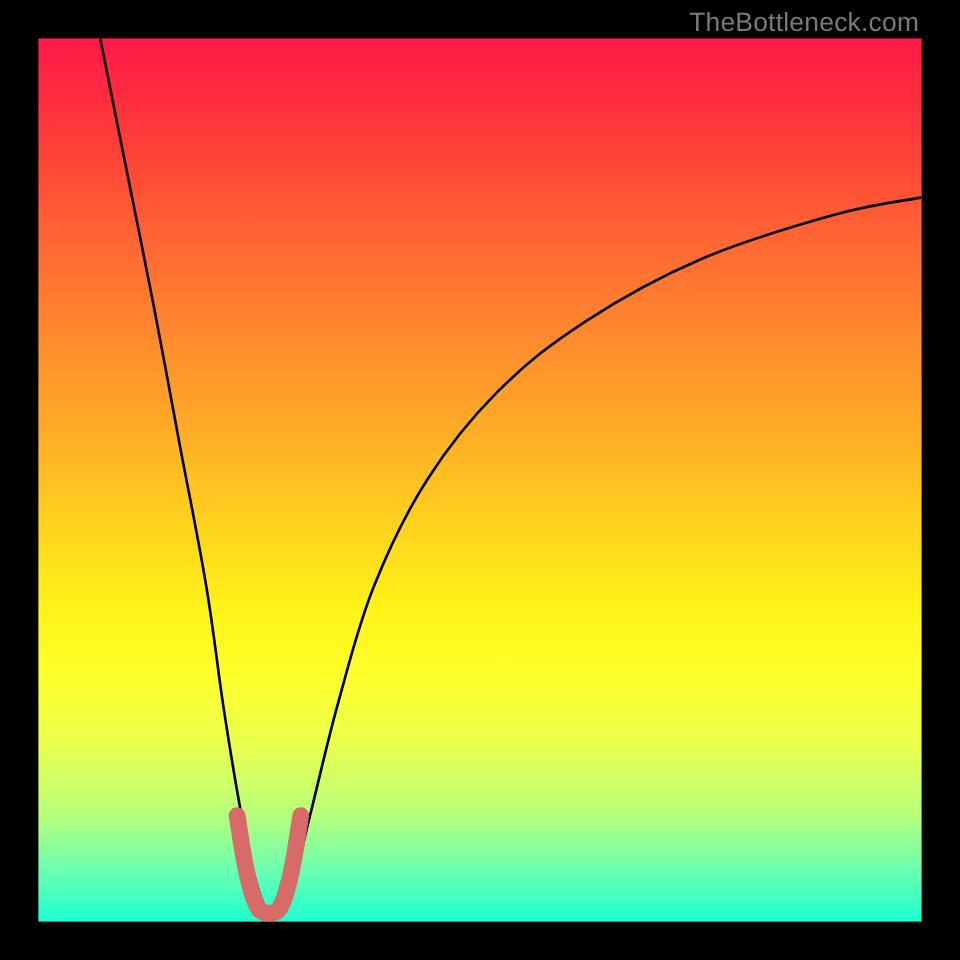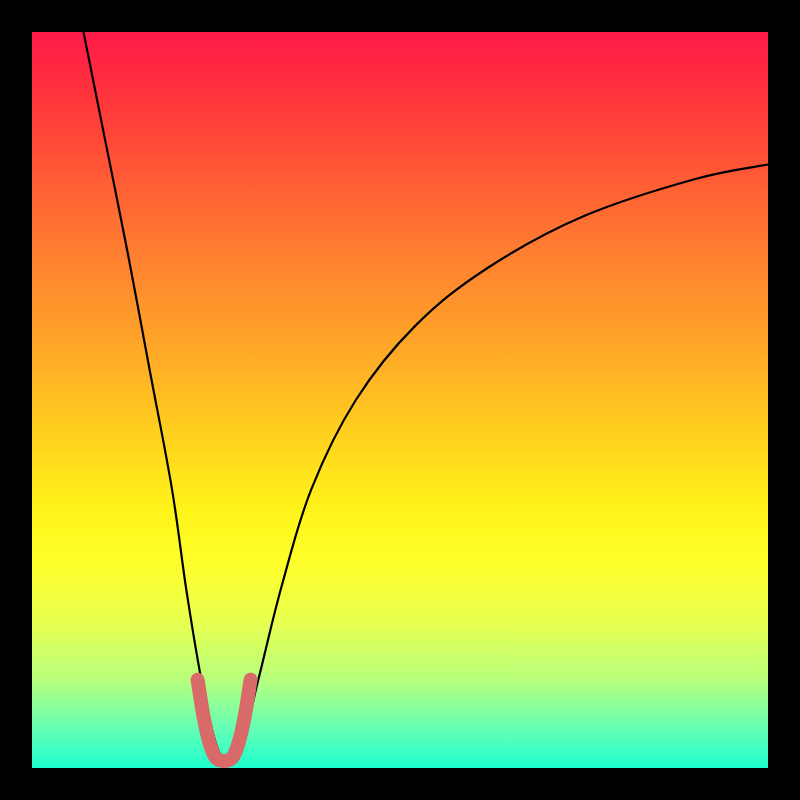--- a/index.html
+++ b/index.html
@@ -56,19 +56,20 @@
     top: 0;
     left: 0;
     width: 736px;
     height: 736px;
   }
 </style>
 </head>
 <body>
 
 <div class="frame">
+  <div class="attribution">TheBottleneck.com</div>
   <div class="plot-area">
     <svg class="curve" viewBox="0 0 736 736" preserveAspectRatio="none">
       <path id="main-curve" fill="none" stroke="#000" stroke-width="2.2" stroke-linecap="round" d="M 51.52 0 C 55.494400000000006 19.871999999999996, 65.6512 70.65599999999996, 73.60000000000001 110.39999999999998 C 81.54880000000001 150.144, 87.7312 179.73120000000006, 95.68 220.80000000000007 C 103.62880000000001 261.8688000000001, 109.8112 296.16639999999995, 117.76 338.55999999999995 C 125.70880000000001 380.95359999999994, 133.216 416.57599999999996, 139.84 456.32 C 146.464 496.064, 149.26080000000002 524.9152, 154.56 559.36 C 159.8592 593.8048, 164.6432 622.5088000000001, 169.28 647.6800000000001 C 173.9168 672.8512000000001, 176.3456 684.6272, 180.32 699.2 C 184.2944 713.7728000000001, 187.3856 723.3408, 191.36 728.64 C 195.33440000000002 733.9392, 198.4256 733.9392, 202.4 728.64 C 206.3744 723.3408, 208.8032 715.0976, 213.44 699.2 C 218.0768 683.3024, 221.536 666.8159999999999, 228.16 640.3199999999999 C 234.784 613.824, 240.96640000000002 585.12, 250.24 552 C 259.5136 518.88, 266.432 489.44, 279.68 456.32 C 292.928 423.2, 305.29279999999994 397.1456, 323.84 368 C 342.3872 338.8544, 358.8736 318.24640000000005, 382.72 294.40000000000003 C 406.56640000000004 270.5536, 425.8496 255.392, 456.32 235.51999999999998 C 486.7904 215.64799999999997, 514.9056 199.8976, 552 184 C 589.0944 168.1024, 629.28 156.47359999999992, 662.4 147.19999999999993 C 695.52 137.92639999999994, 722.752 135.1296, 736 132.48000000000002"></path>
       <path id="band-curve" fill="none" stroke="#d86a6a" stroke-width="14" stroke-linecap="round" stroke-linejoin="round" d="M 165.6 647.6800000000001 C 166.65984 654.3040000000001, 169.36832 673.2192, 171.488 684.48 C 173.60768 695.7408, 175.25632000000002 702.9536, 177.376 710.24 C 179.49568 717.5264, 181.14432000000002 721.648, 183.264 724.96 C 185.38368 728.272, 187.03232000000003 727.9775999999999, 189.15200000000002 728.64 C 191.27168 729.3024, 192.92032000000003 729.3024, 195.04000000000002 728.64 C 197.15968 727.9775999999999, 198.80832000000004 728.272, 200.92800000000003 724.96 C 203.04768 721.648, 204.69632000000004 717.5264, 206.81600000000003 710.24 C 208.93568000000002 702.9536, 210.58432 695.7408, 212.70399999999998 684.48 C 214.82367999999997 673.2192, 217.53215999999998 654.3040000000001, 218.59199999999998 647.6800000000001"></path>
     </svg>
   </div>
 </div>
 
 </body></html>

